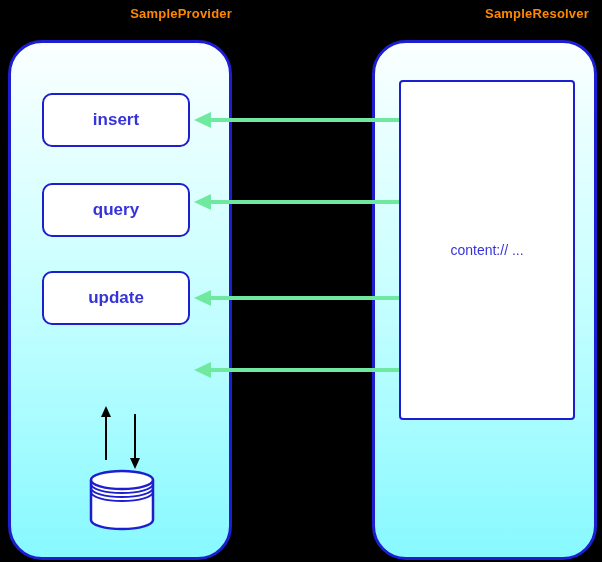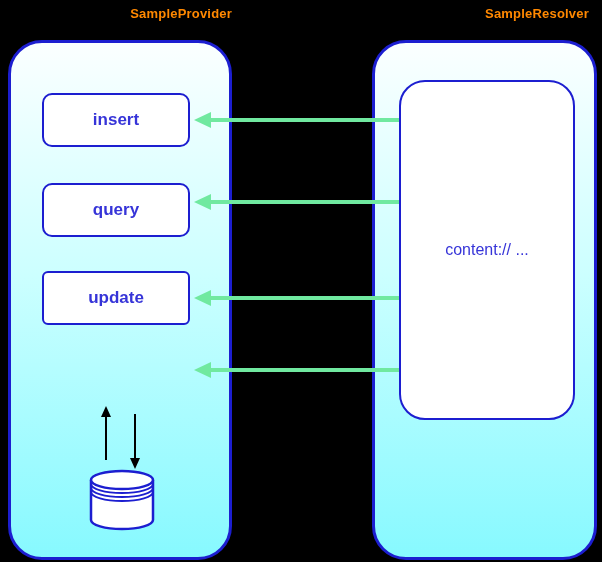--- a/index.html
+++ b/index.html
@@ -33,31 +33,31 @@
     position: absolute; left: 31px; width: 148px; height: 54px;
     box-sizing: border-box;
     background: #ffffff;
     border: 2px solid #1c1ed0;
     border-radius: 10px;
     display: flex; align-items: center; justify-content: center;
     font-size: 17px; font-weight: bold; color: #3634d8;
   }
   .method-insert { top: 50px; }
   .method-query  { top: 140px; }
-  .method-update { top: 228px; border-radius: 6px; }
+  .method-update { top: 228px; }
   .method-delete { top: 310px; height: 55px; }
 
   .uri-box {
     position: absolute; left: 24px; top: 37px; width: 176px; height: 340px;
     box-sizing: border-box;
     background: #ffffff;
     border: 2px solid #1c1ed0;
-    border-radius: 26px;
+    border-radius: 4px;
     display: flex; align-items: center; justify-content: center;
-    font-size: 16px; color: #3634d8;
+    font-size: 14px; color: #3634d8;
   }
 
   
   .g-line {
     position: absolute; left: 208px; width: 191px; height: 4px;
     background: #70e9a0;
   }
   .g-head {
     position: absolute; left: 194px; width: 0; height: 0;
     border-top: 8px solid transparent;

